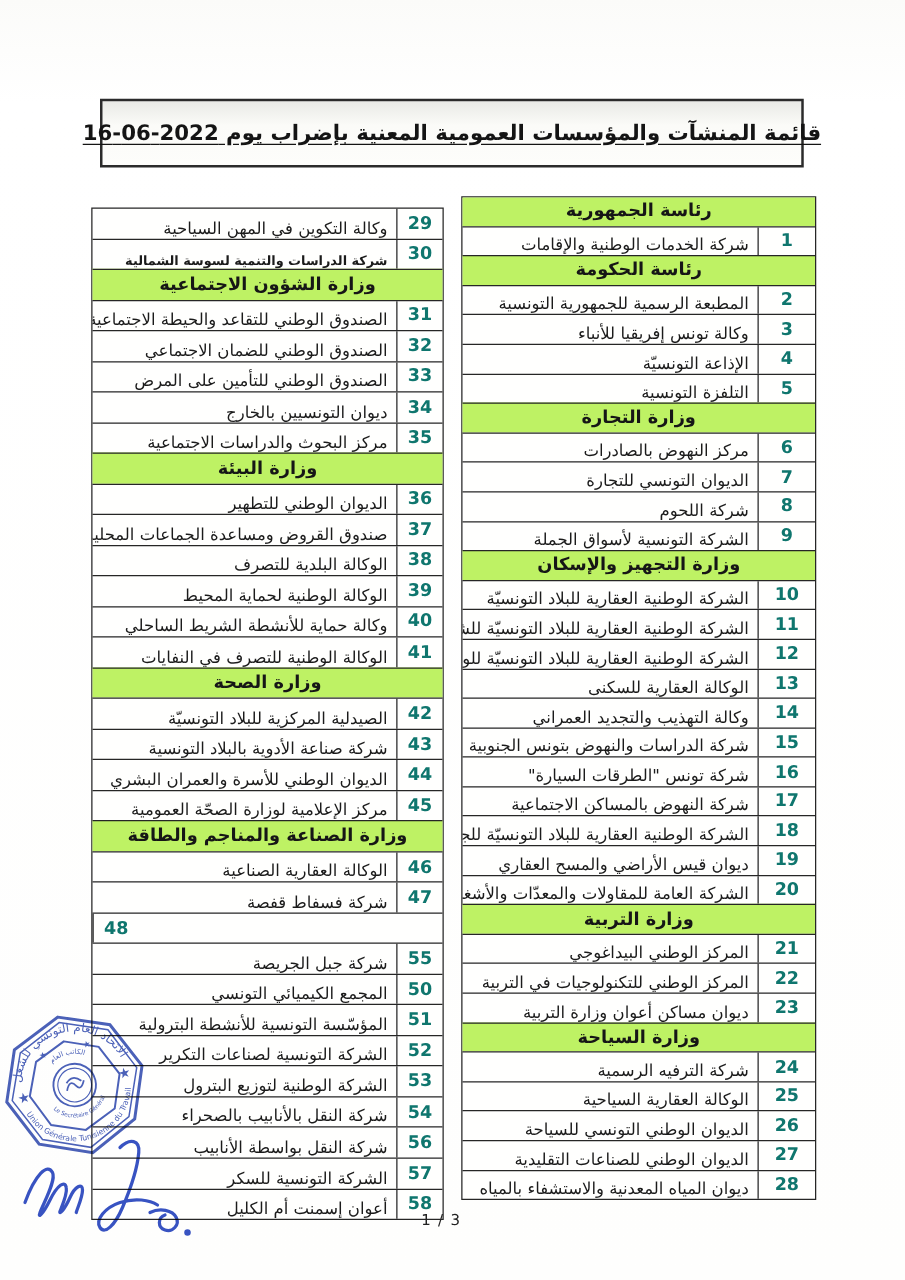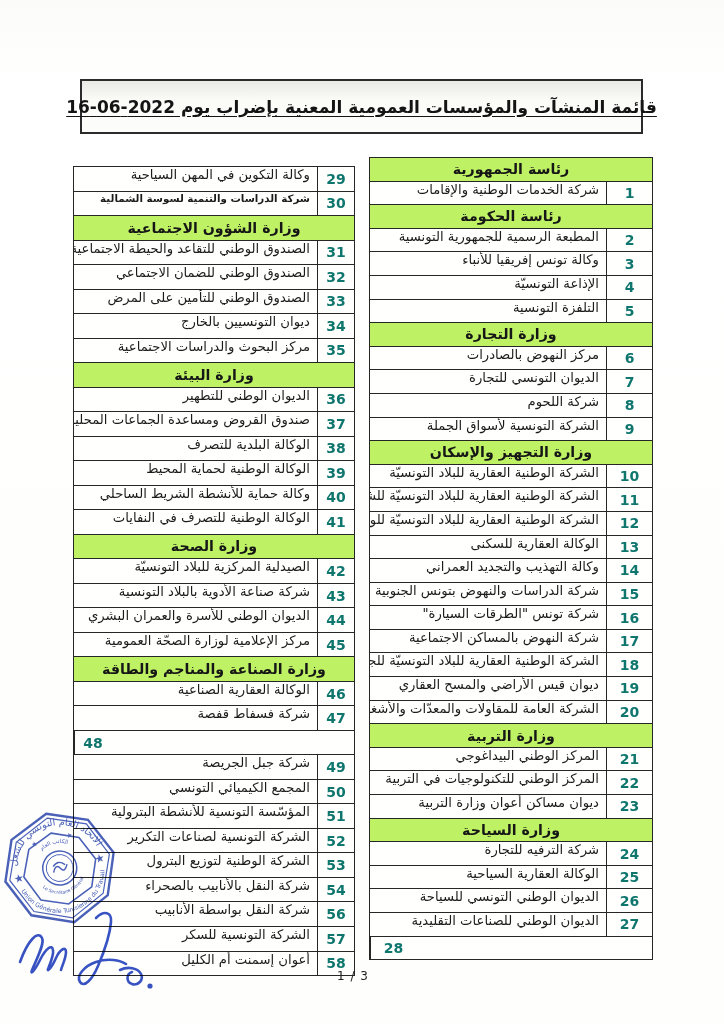--- a/index.html
+++ b/index.html
@@ -41,21 +41,21 @@
   }
   .tbl-right{left:369px;top:157px;width:284px;height:803px;}
   .tbl-left {left:73px; top:166px;width:282px;height:810px;}
   .row{
     flex:1;display:flex;flex-direction:row;align-items:stretch;
     border-top:1.6px solid #262626;
     box-sizing:border-box;min-height:0;
   }
   .row:first-child{border-top:none;}
   .cell-name{
-    flex:1;display:flex;align-items:flex-start;justify-content:flex-end;
+    flex:1;display:flex;align-items:flex-end;justify-content:flex-end;
     padding:0 7px 0 2px;overflow:hidden;
   }
   .cell-name span{
     direction:rtl;unicode-bidi:plaintext;
     font-size:13.2px;color:#1b1b1b;white-space:nowrap;
   }
   .cell-name span.small{font-size:10.3px;font-weight:bold;}
   .cell-num{
     display:flex;align-items:center;justify-content:center;
     border-left:1.6px solid #262626;
@@ -251,21 +251,21 @@
         <div class="cell-name">
           <span>ديوان مساكن أعوان وزارة التربية</span>
         </div>
         <div class="cell-num">23</div>
       </div>
       <div class="row header">
         <div class="hdr">وزارة السياحة</div>
       </div>
       <div class="row">
         <div class="cell-name">
-          <span>شركة الترفيه للتجارة</span>
+          <span>شركة الترفيه الرسمية</span>
         </div>
         <div class="cell-num">24</div>
       </div>
       <div class="row">
         <div class="cell-name">
           <span>الوكالة العقارية السياحية</span>
         </div>
         <div class="cell-num">25</div>
       </div>
       <div class="row">
@@ -274,20 +274,23 @@
         </div>
         <div class="cell-num">26</div>
       </div>
       <div class="row">
         <div class="cell-name">
           <span>الديوان الوطني للصناعات التقليدية</span>
         </div>
         <div class="cell-num">27</div>
       </div>
       <div class="row">
+        <div class="cell-name">
+          <span>ديوان المياه المعدنية والاستشفاء بالمياه</span>
+        </div>
         <div class="cell-num">28</div>
       </div>
     </div>
 
   <div class="tbl tbl-left">
       <div class="row">
         <div class="cell-name">
           <span>وكالة التكوين في المهن السياحية</span>
         </div>
         <div class="cell-num">29</div>
@@ -412,21 +415,21 @@
         </div>
         <div class="cell-num">47</div>
       </div>
       <div class="row">
         <div class="cell-num">48</div>
       </div>
       <div class="row">
         <div class="cell-name">
           <span>شركة جبل الجريصة</span>
         </div>
-        <div class="cell-num">49</div>
+        <div class="cell-num">55</div>
       </div>
       <div class="row">
         <div class="cell-name">
           <span>المجمع الكيميائي التونسي</span>
         </div>
         <div class="cell-num">50</div>
       </div>
       <div class="row">
         <div class="cell-name">
           <span>المؤسّسة التونسية للأنشطة البترولية</span>

